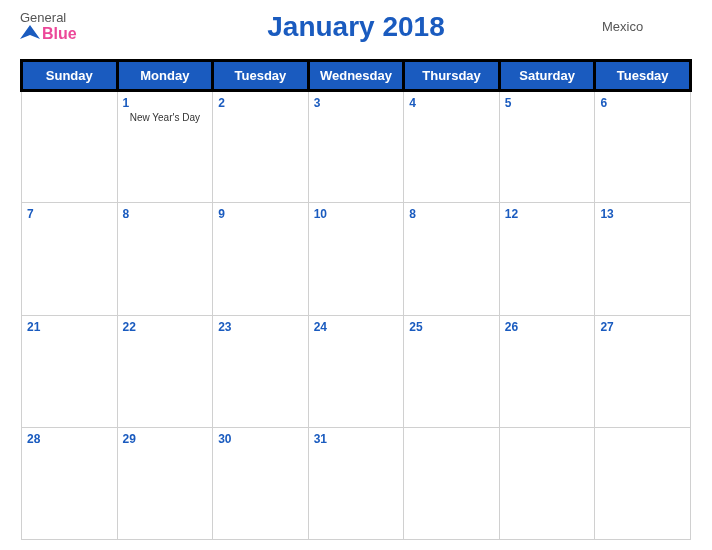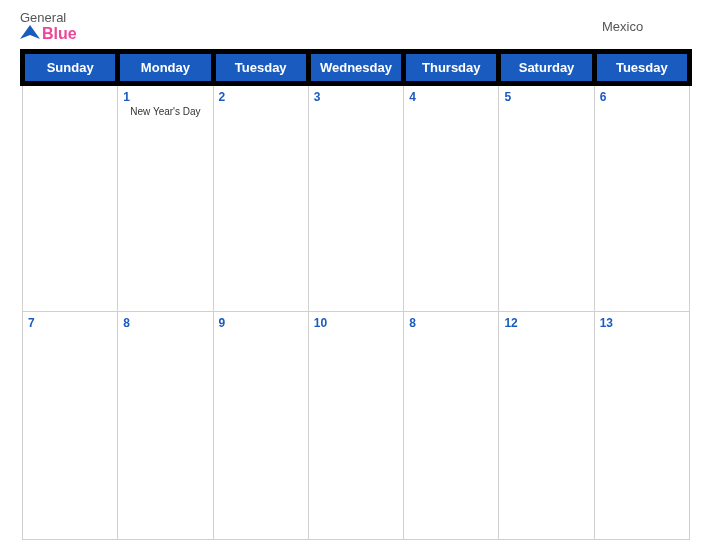--- a/index.html
+++ b/index.html
@@ -11,21 +11,21 @@
       display: flex;
       flex-direction: column;
       align-items: center;
       padding: 10px 20px 10px 20px;
     }
     .header {
       width: 100%;
       display: flex;
       align-items: center;
       justify-content: space-between;
-      margin-bottom: 6px;
+      margin-bottom: 16px;
       position: relative;
     }
     .logo {
       display: flex;
       flex-direction: column;
       align-items: flex-start;
       width: 90px;
     }
     .logo-text-general {
       font-size: 13px;
@@ -58,21 +58,21 @@
       border-collapse: collapse;
       flex: 1;
     }
     .calendar th {
       background-color: #1a5bbf;
       color: #fff;
       font-size: 13px;
       font-weight: bold;
       padding: 6px 4px;
       text-align: center;
-      border: 5px solid #000000;
+      border: 3px solid #000000;
     }
     .calendar td {
       border: 1px solid #d0d0d0;
       vertical-align: top;
       padding: 4px 5px;
       width: calc(100% / 7);
       height: 72px;
       background: #fff;
     }
     .day-number {
@@ -96,20 +96,21 @@
 <div class="header">
   <div class="logo">
     <span class="logo-text-general">General</span>
     <span class="logo-text-blue">
       <svg width="20" height="18" viewBox="0 0 20 18">
         <polygon points="10,0 20,14 10,10 0,14" fill="#1a5bbf"></polygon>
       </svg>
       <span>Blue</span>
     </span>
   </div>
+  <div class="calendar-title">January 2018</div>
   <div class="country-label">Mexico</div>
 </div>
 
 <table class="calendar">
   <thead>
     <tr>
       <th>Sunday</th>
       <th>Monday</th>
       <th>Tuesday</th>
       <th>Wednesday</th>
@@ -157,14 +158,54 @@
         <td>
           <span class="day-number">8</span>
         </td>
         <td>
           <span class="day-number">12</span>
         </td>
         <td>
           <span class="day-number">13</span>
         </td>
       </tr>
+      <tr>
+        <td>
+          <span class="day-number">21</span>
+        </td>
+        <td>
+          <span class="day-number">22</span>
+        </td>
+        <td>
+          <span class="day-number">23</span>
+        </td>
+        <td>
+          <span class="day-number">24</span>
+        </td>
+        <td>
+          <span class="day-number">25</span>
+        </td>
+        <td>
+          <span class="day-number">26</span>
+        </td>
+        <td>
+          <span class="day-number">27</span>
+        </td>
+      </tr>
+      <tr>
+        <td>
+          <span class="day-number">28</span>
+        </td>
+        <td>
+          <span class="day-number">29</span>
+        </td>
+        <td>
+          <span class="day-number">30</span>
+        </td>
+        <td>
+          <span class="day-number">31</span>
+        </td>
+        <td></td>
+        <td></td>
+        <td></td>
+      </tr>
     </tbody>
 </table>
 
 </body></html>

